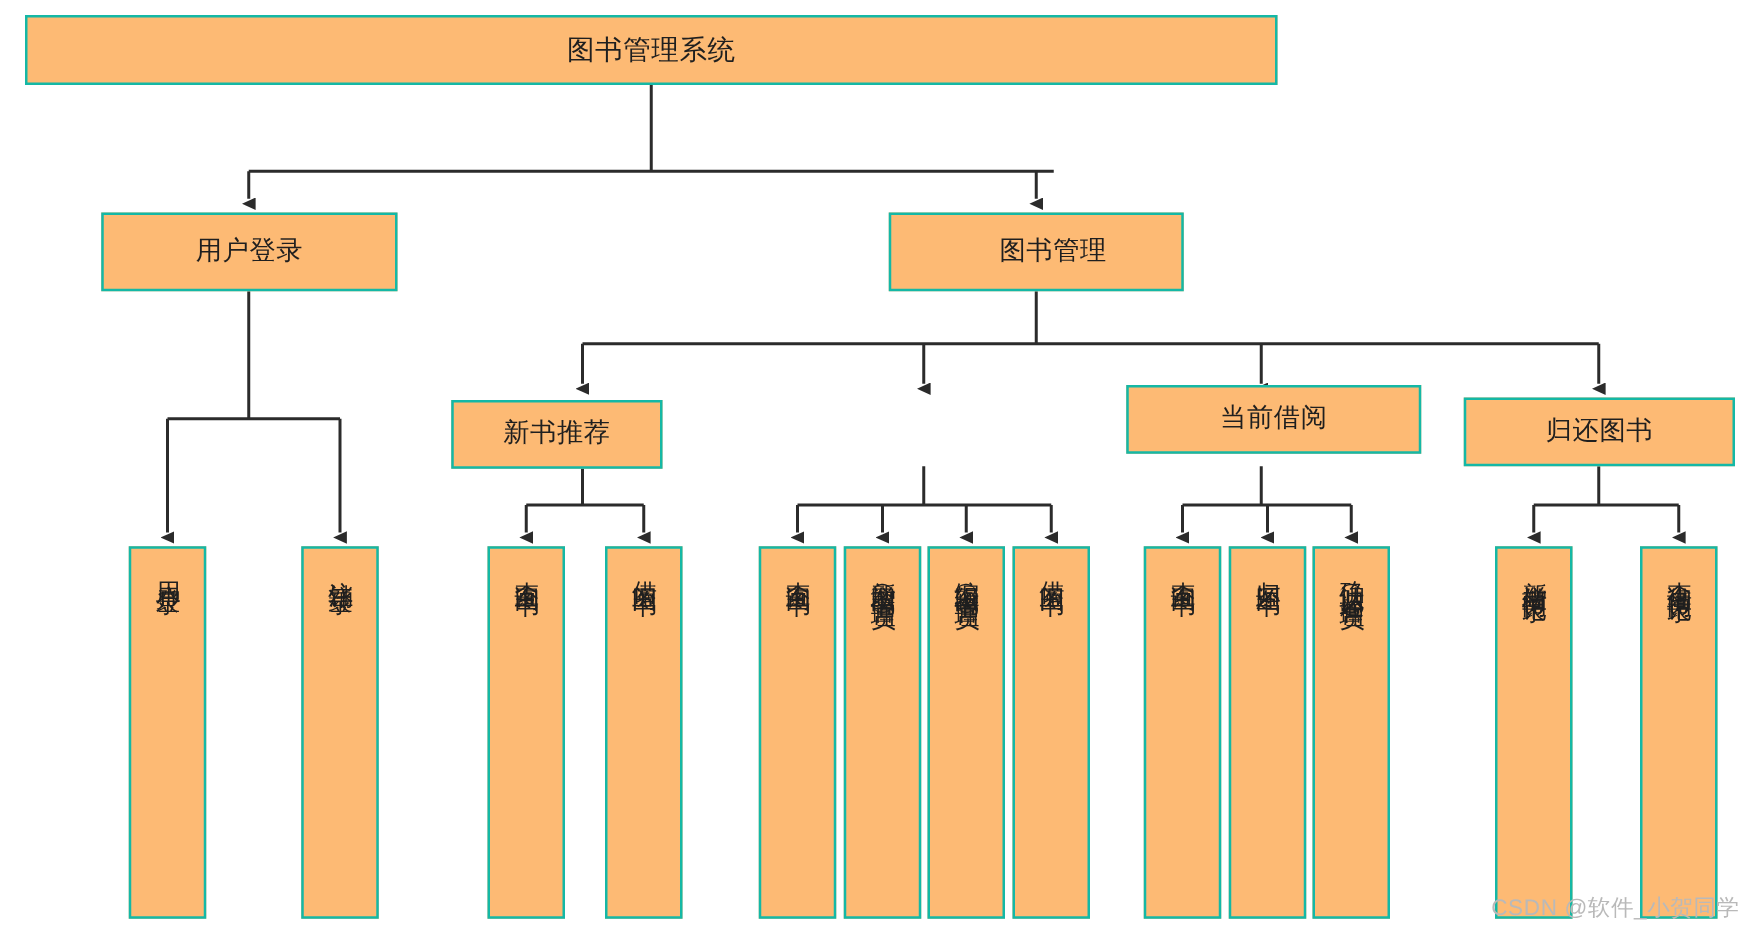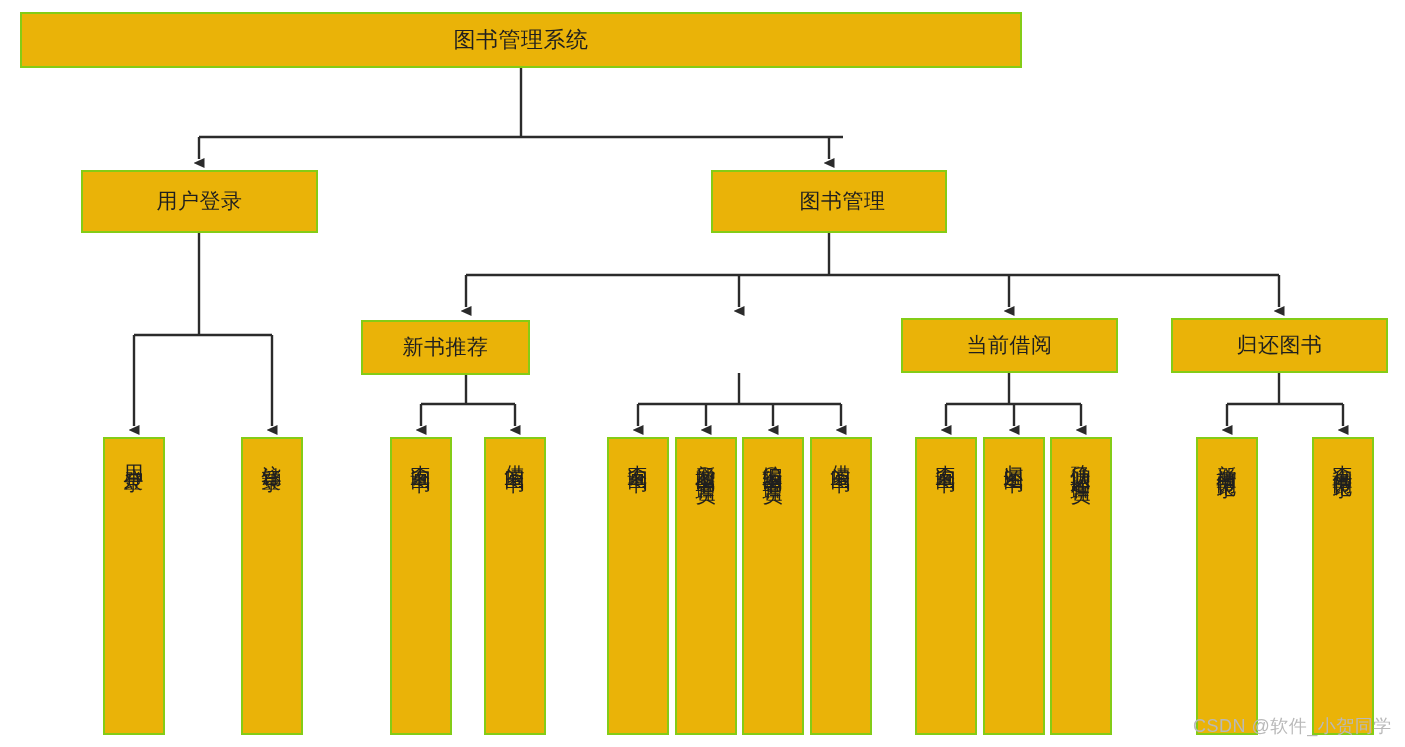--- a/index.html
+++ b/index.html
@@ -27,22 +27,22 @@
     position: absolute;
     left: 0;
     top: 0;
     width: 1405px;
     height: 747px;
     pointer-events: none;
   }
   .node {
     position: absolute;
     box-sizing: border-box;
-    background: #eab308;
-    border: 2px solid #84cc16;
+    background: #fdba74;
+    border: 2px solid #14b8a6;
     display: flex;
     align-items: center;
     justify-content: center;
     text-align: center;
   }
   .node-label {
     display: block;
     line-height: 1.18;
     letter-spacing: 0.5px;
     color: #1f1f1f;
@@ -140,21 +140,21 @@
   <div class="node horizontal" style="left:81px; top:170px; width:237px; height:63px;">
     <span class="node-label">用户登录</span>
   </div>
   <div class="node horizontal" style="left:711px; top:170px; width:236px; height:63px;padding-left:27px;">
     <span class="node-label">图书管理</span>
   </div>
 
   <div class="node horizontal" style="left:361px; top:320px; width:169px; height:55px;">
     <span class="node-label">新书推荐</span>
   </div>
-  <div class="node horizontal" style="left:901px; top:318px; width:217px; height:55px;">
+  <div class="node horizontal" style="left:901px; top:308px; width:236px; height:55px;">
     <span class="node-label">当前借阅</span>
   </div>
   <div class="node horizontal" style="left:1171px; top:318px; width:217px; height:55px;">
     <span class="node-label">归还图书</span>
   </div>
 
   <div class="node vertical" style="left:103px; top:437px; width:62px; height:298px;">
     <span class="node-label">用户登录</span>
   </div>
   <div class="node vertical" style="left:241px; top:437px; width:62px; height:298px;">

